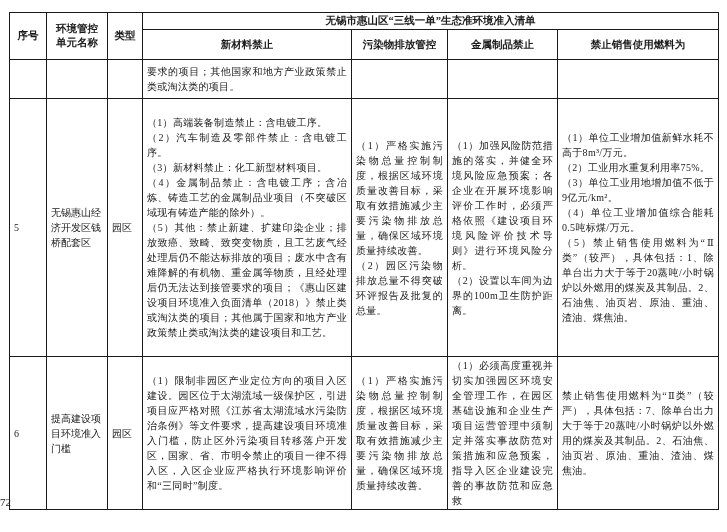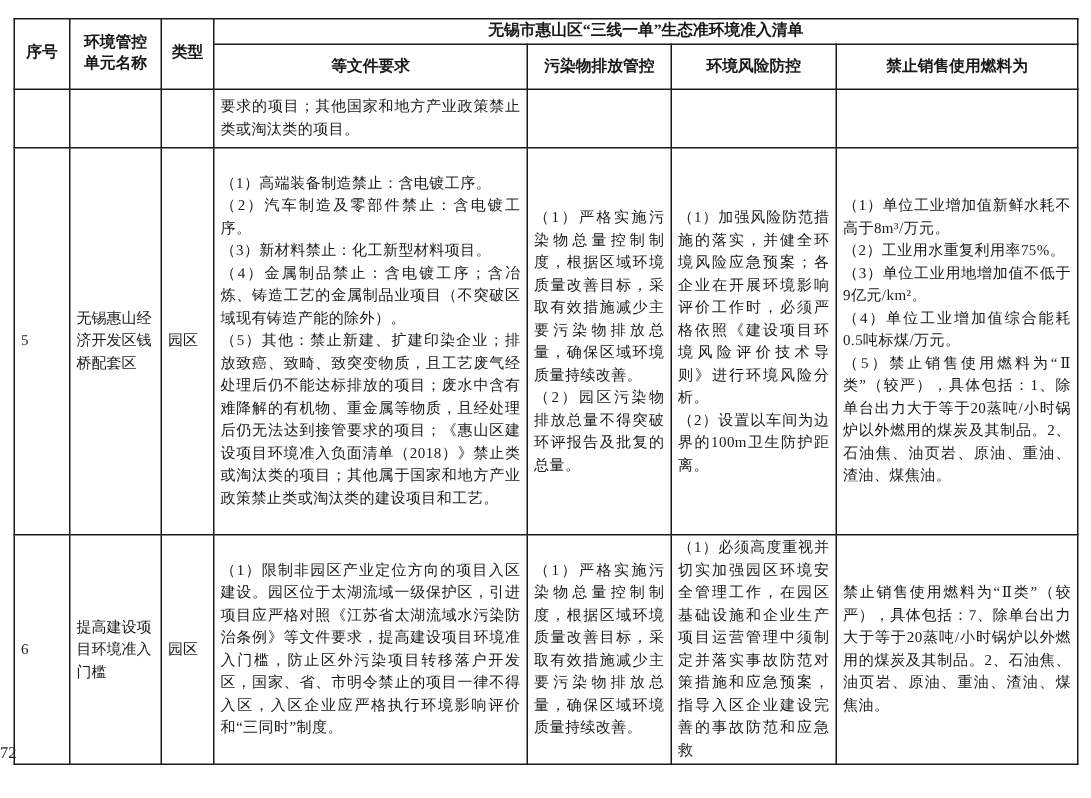--- a/index.html
+++ b/index.html
@@ -75,23 +75,23 @@
     </colgroup>
     <thead>
       <tr class="h-title">
         <th rowspan="2">序号</th>
         <th rowspan="2">环境管控
 单元名称</th>
         <th rowspan="2">类型</th>
         <th colspan="4">无锡市惠山区“三线一单”生态准环境准入清单</th>
       </tr>
       <tr class="h-cols">
-        <th>等文件要求</th>
+        <th>新材料禁止</th>
         <th>污染物排放管控</th>
-        <th>环境风险防控</th>
+        <th>金属制品禁止</th>
         <th>禁止销售使用燃料为</th>
       </tr>
     </thead>
     <tbody>
       <tr class="r-partial">
         <td class="center"></td>
         <td class="center"></td>
         <td class="center"></td>
         <td class="txt v-top">要求的项目；其他国家和地方产业政策禁止类或淘汰类的项目。</td>
         <td class="txt"></td>

